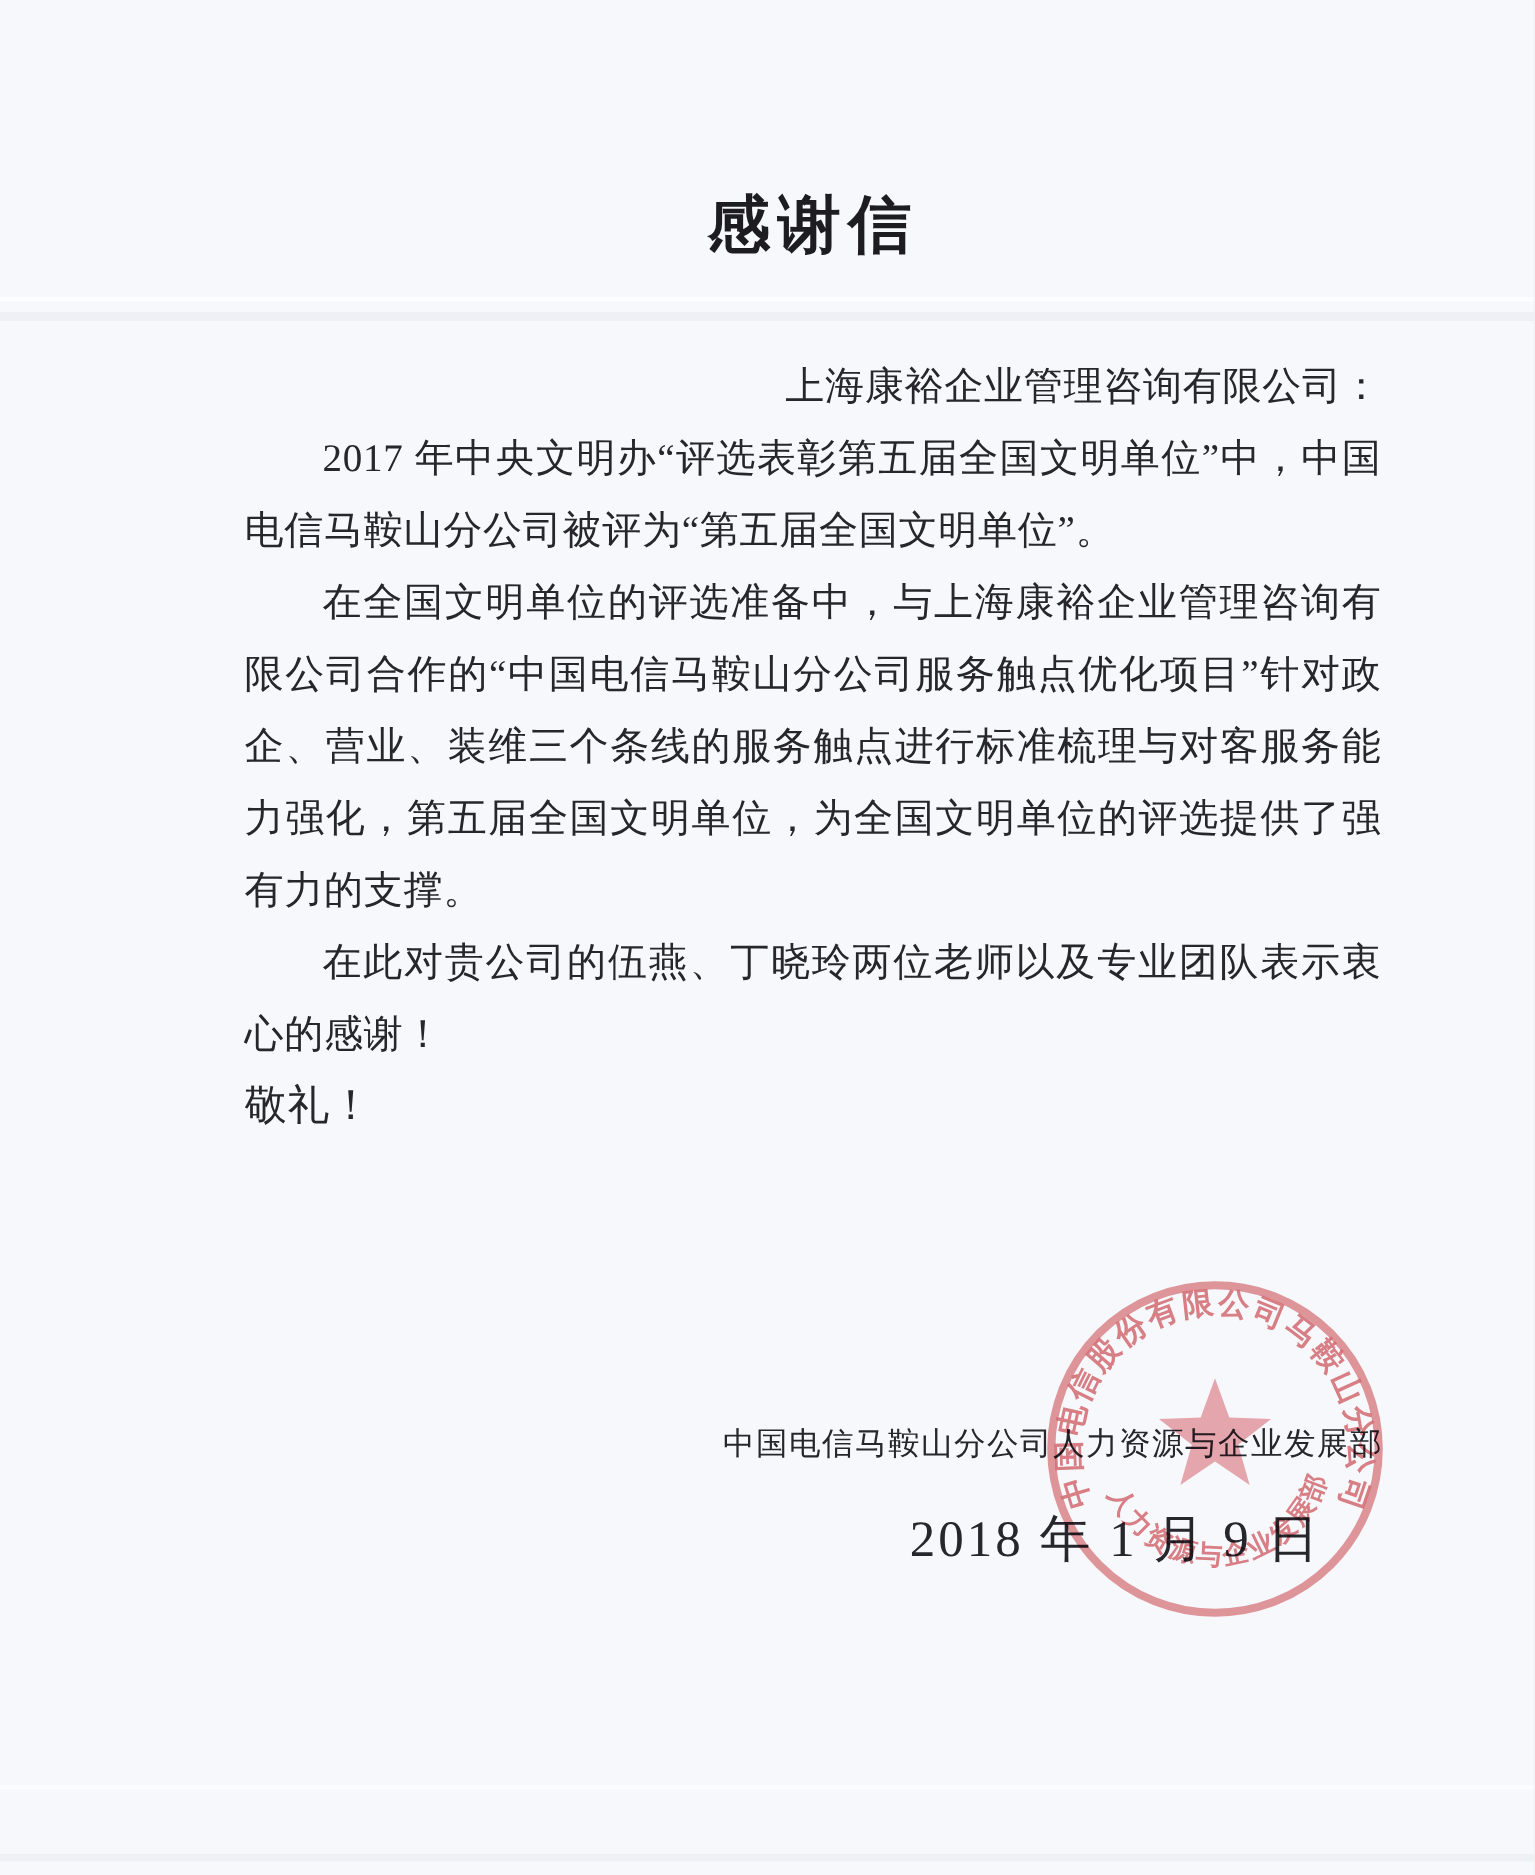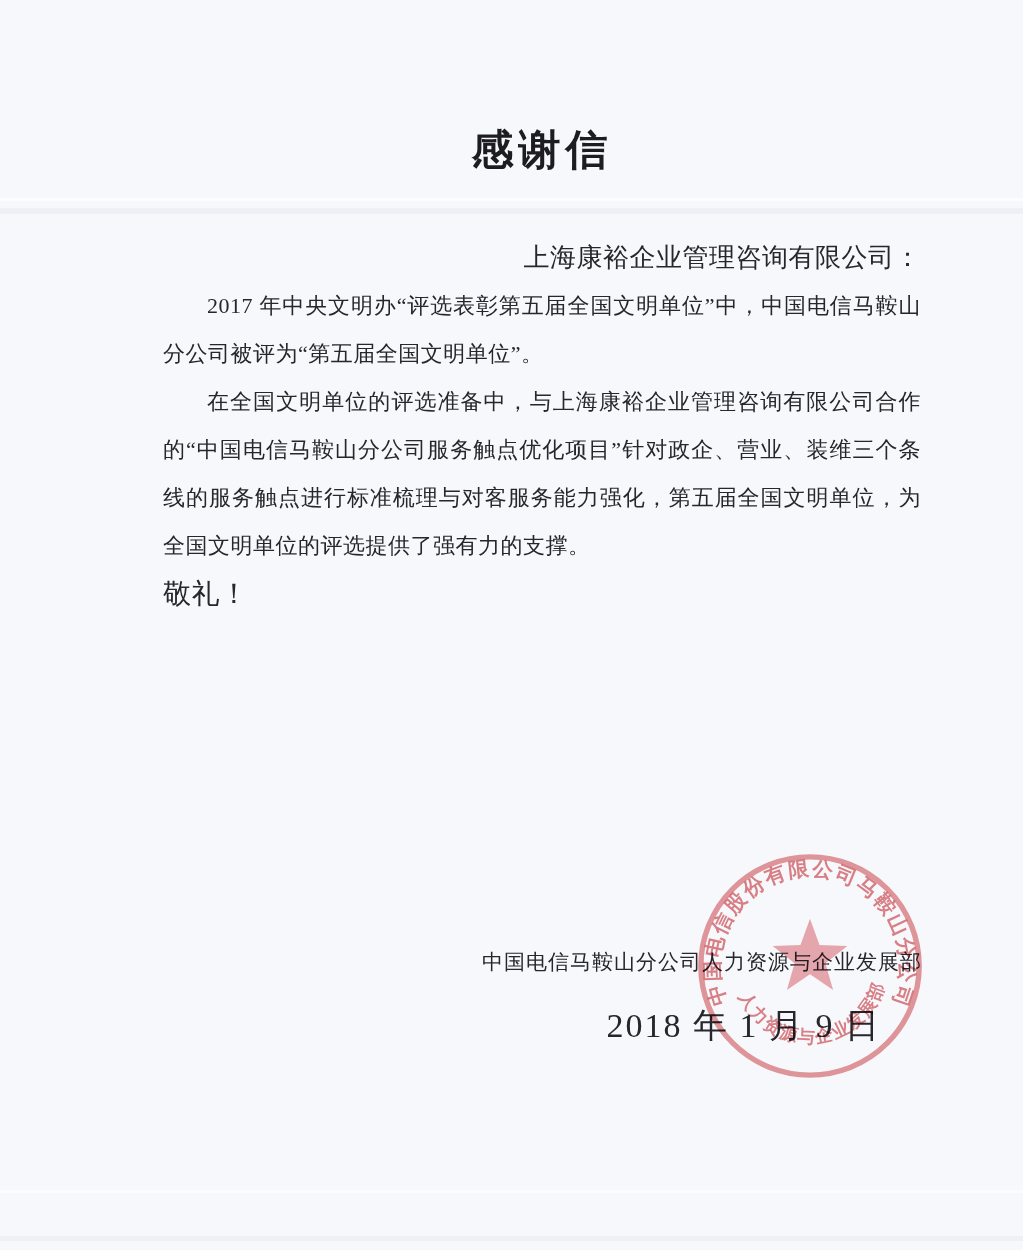--- a/index.html
+++ b/index.html
@@ -47,21 +47,21 @@
   .salutation {
     margin: 0;
     font-size: 26px;
     line-height: 48px;
     letter-spacing: 0.5px;
     text-align: right;
   }
   .body-par {
     margin: 0;
     text-indent: 2em;
-    font-size: 22px;
+    font-size: 26px;
     line-height: 48px;
     letter-spacing: 0.5px;
     text-align: justify;
   }
   .closing {
     margin: 0;
     font-size: 28px;
     line-height: 48px;
     letter-spacing: 0.5px;
   }
@@ -104,20 +104,21 @@
   <div class="scan-band band-1"></div>
   <div class="scan-band band-2"></div>
   <div class="scan-band band-3"></div>
   <div class="scan-band band-4"></div>
 
   <div class="content">
     <h1 class="doc-title">感谢信</h1>
     <p class="salutation">上海康裕企业管理咨询有限公司：</p>
     <p class="body-par">2017 年中央文明办“评选表彰第五届全国文明单位”中，中国电信马鞍山分公司被评为“第五届全国文明单位”。</p>
     <p class="body-par">在全国文明单位的评选准备中，与上海康裕企业管理咨询有限公司合作的“中国电信马鞍山分公司服务触点优化项目”针对政企、营业、装维三个条线的服务触点进行标准梳理与对客服务能力强化，第五届全国文明单位，为全国文明单位的评选提供了强有力的支撑。</p>
+    <p class="body-par">在此对贵公司的伍燕、丁晓玲两位老师以及专业团队表示衷心的感谢！</p>
     <p class="closing">敬礼！</p>
   </div>
 
   <div class="signature-line">中国电信马鞍山分公司人力资源与企业发展部</div>
   <div class="date-line">2018 年 1 月 9 日</div>
 
   <svg class="stamp" viewBox="0 0 240 240" xmlns="http://www.w3.org/2000/svg">
     <defs>
       <path id="sealTopArc" d="M 36.6 158.9 A 92 92 0 1 1 203.4 158.9" fill="none"></path>
       <path id="sealBottomArc" d="M 46.7 146.7 A 78 78 0 0 0 193.3 146.7" fill="none"></path>

